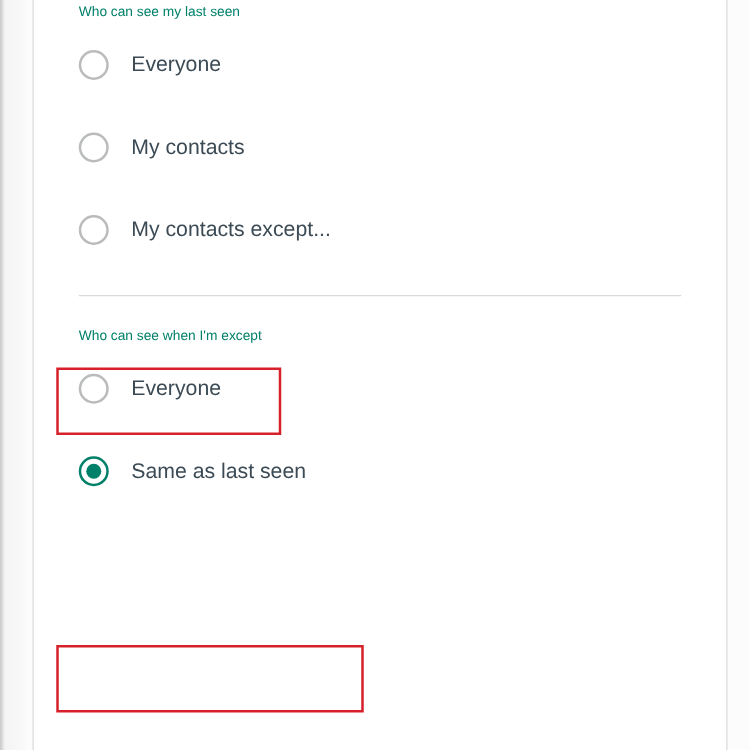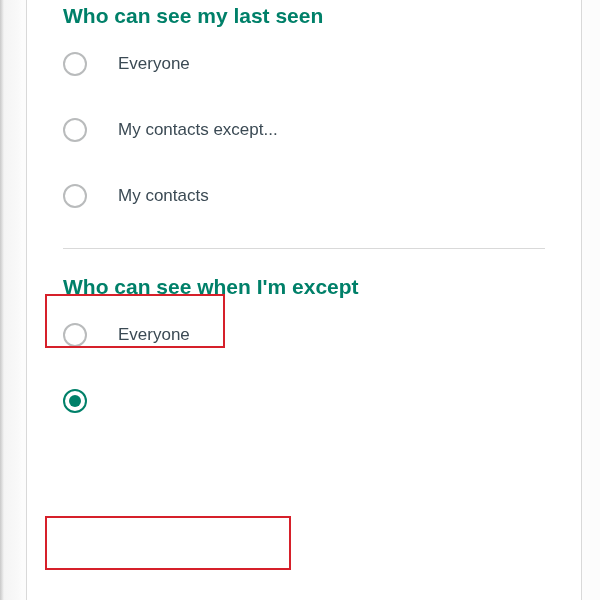--- a/index.html
+++ b/index.html
@@ -1,20 +1,20 @@
 <!DOCTYPE html>
 <html><head>
 <meta charset="utf-8">
 <style>
 html,body{margin:0;padding:0;width:600px;height:600px;font-family:"Segoe UI",Arial,sans-serif;overflow:hidden}
 .backdrop{position:absolute;inset:0;background:linear-gradient(90deg,#c8c8c8 0,#f4f4f4 4px,#f9f9f9 18px,#fcfcfc 22px)}
 .panel{position:absolute;top:0;left:26px;width:554px;height:600px;background:#fff;border-left:1px solid #d9d9d9;border-right:1px solid #d9d9d9}
-.section-title{color:#008069;font-size:21px;padding:4px 0 0 36px;font-weight:700}
+.section-title{color:#008069;font-size:11px;padding:4px 0 0 36px;font-weight:400}
 .options{padding:18px 0 4px 36px}
-.row{display:flex;align-items:center;gap:31px;height:36px;margin-bottom:30px;cursor:pointer}
+.row{display:flex;align-items:center;gap:18px;height:36px;margin-bottom:30px;cursor:pointer}
 .radio{flex:0 0 24px;width:24px;height:24px;border:2px solid #b9bbbc;border-radius:50%;box-sizing:border-box;display:flex;align-items:center;justify-content:center;background:#fff}
 .radio.sel{border-color:#008069}
 .radio.sel .dot{width:12px;height:12px;border-radius:50%;background:#008069}
 .lbl{color:#3b4a54;font-size:17px}
 .divider{height:1px;background:#d9d9d9;margin:0 36px 22px}
 .hl{position:absolute;border:2px solid #d6202a;pointer-events:none;box-sizing:border-box}
 .highlight-lastseen{top:294px;left:18px;width:180px;height:54px}
 .highlight-online{top:516px;left:18px;width:246px;height:54px}
 </style>
 </head>
@@ -30,43 +30,44 @@
     <div class="row">
       <div class="radio">
           <div class="dot"></div>
         </div>
       <div class="lbl">Everyone</div>
     </div>
     <div class="row">
       <div class="radio">
           <div class="dot"></div>
         </div>
-      <div class="lbl">My contacts except...</div>
+      <div class="lbl">My contacts</div>
     </div>
     <div class="row">
       <div class="radio">
           <div class="dot"></div>
         </div>
-      <div class="lbl">My contacts</div>
+      <div class="lbl">My contacts except...</div>
     </div>
   </div>
 
   <div class="divider"></div>
 
   <div class="section-title">Who can see when I'm except</div>
 
   <div class="options">
     <div class="row">
       <div class="radio">
           <div class="dot"></div>
         </div>
       <div class="lbl">Everyone</div>
     </div>
     <div class="row">
       <div class="radio sel">
           <div class="dot"></div>
         </div>
+      <div class="lbl">Same as last seen</div>
     </div>
   </div>
 
   <div class="hl highlight-lastseen"></div>
   <div class="hl highlight-online"></div>
 </div>
 
 </body></html>

